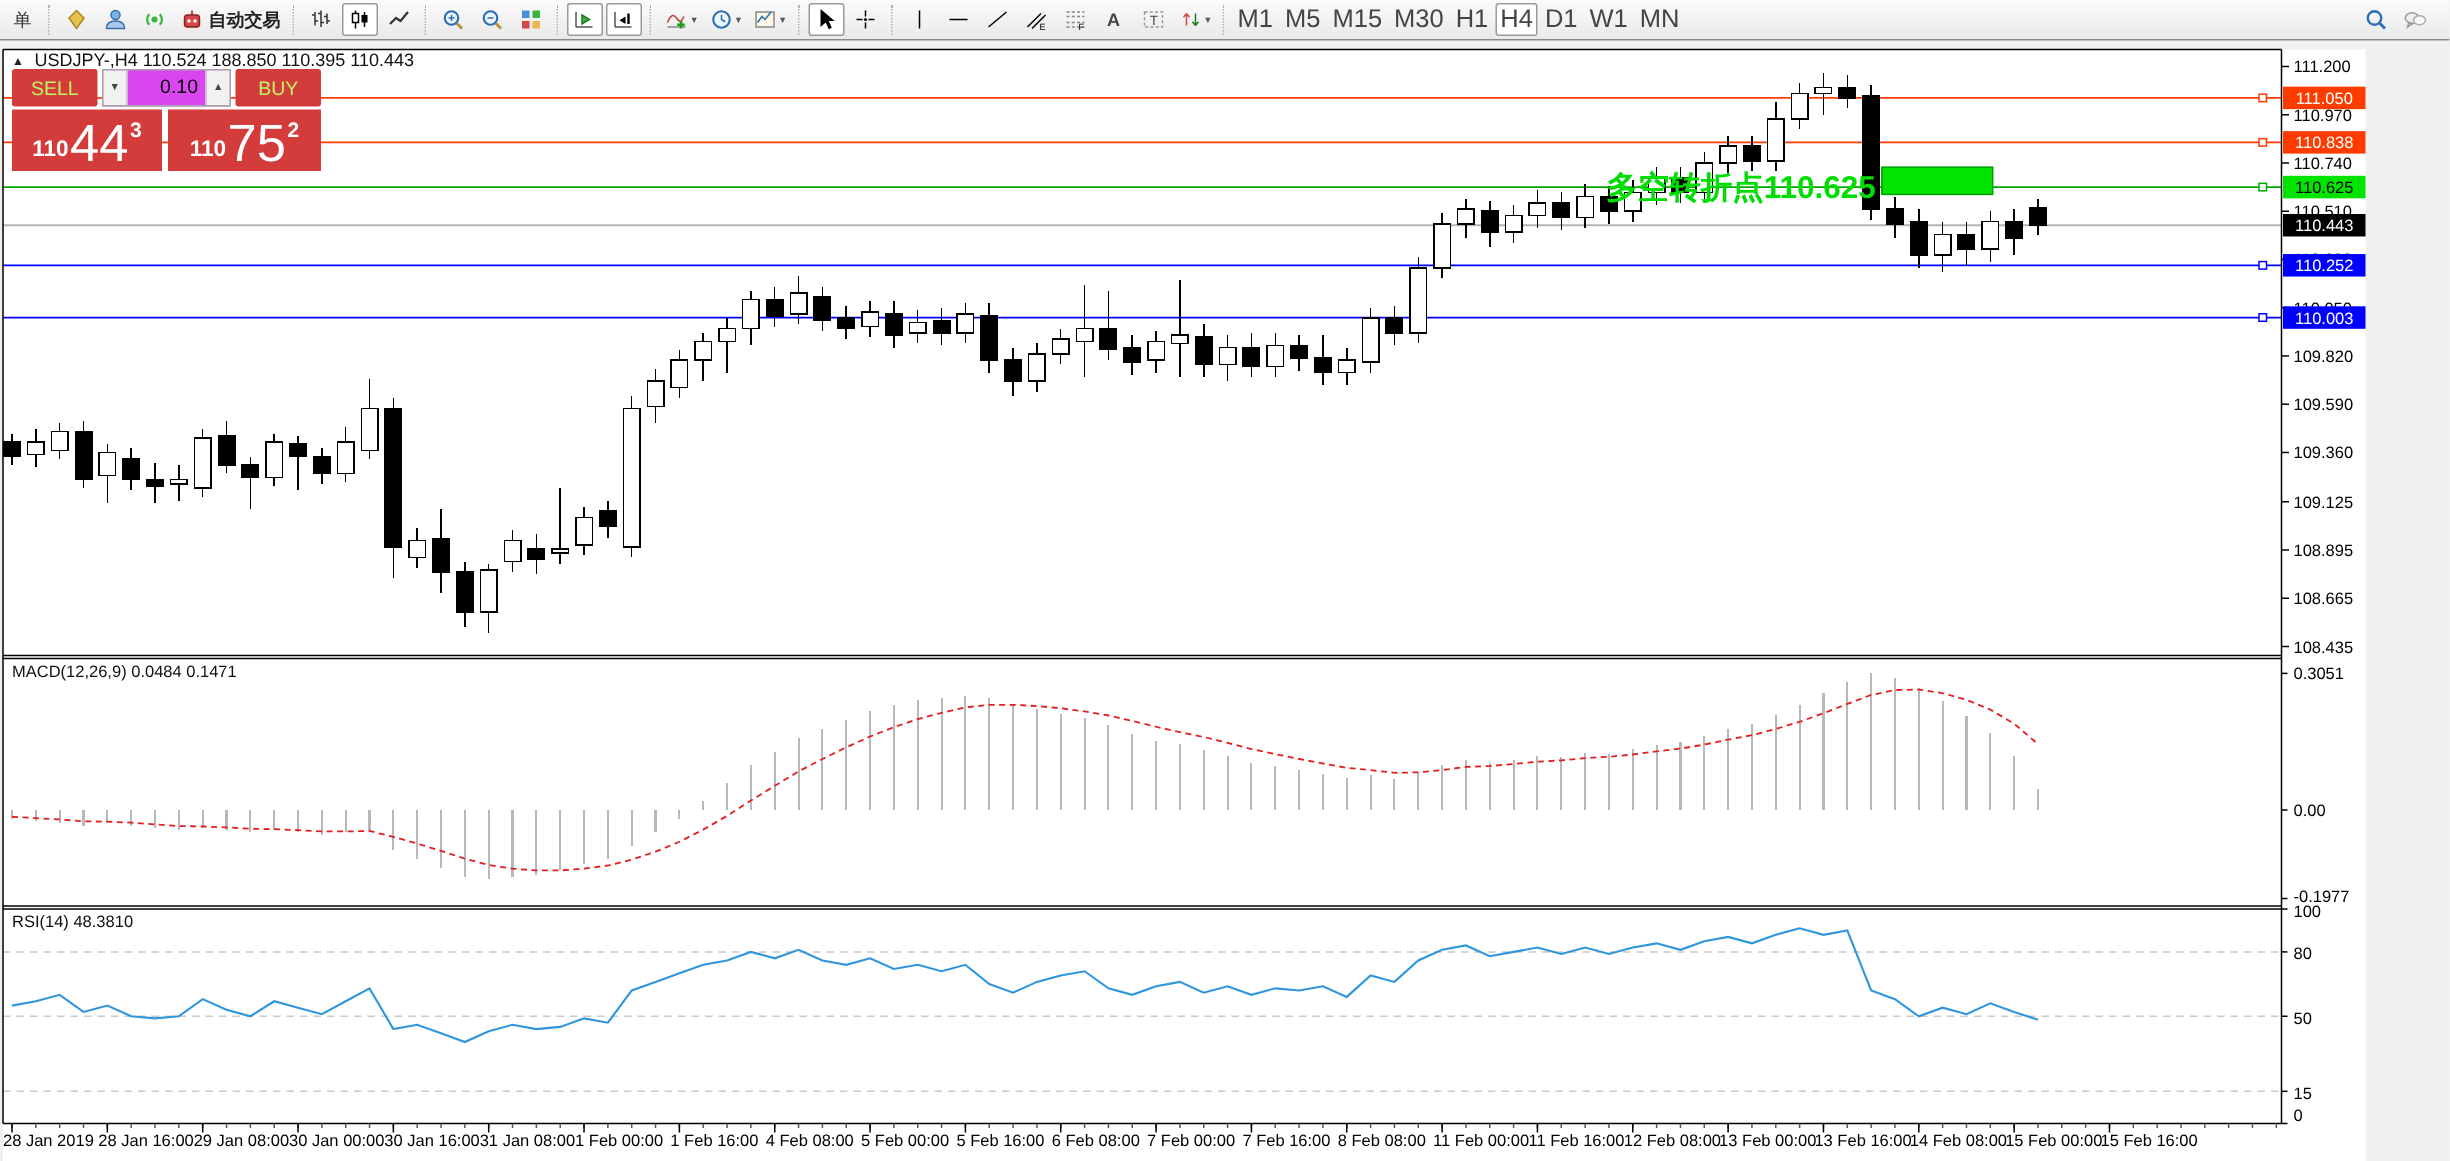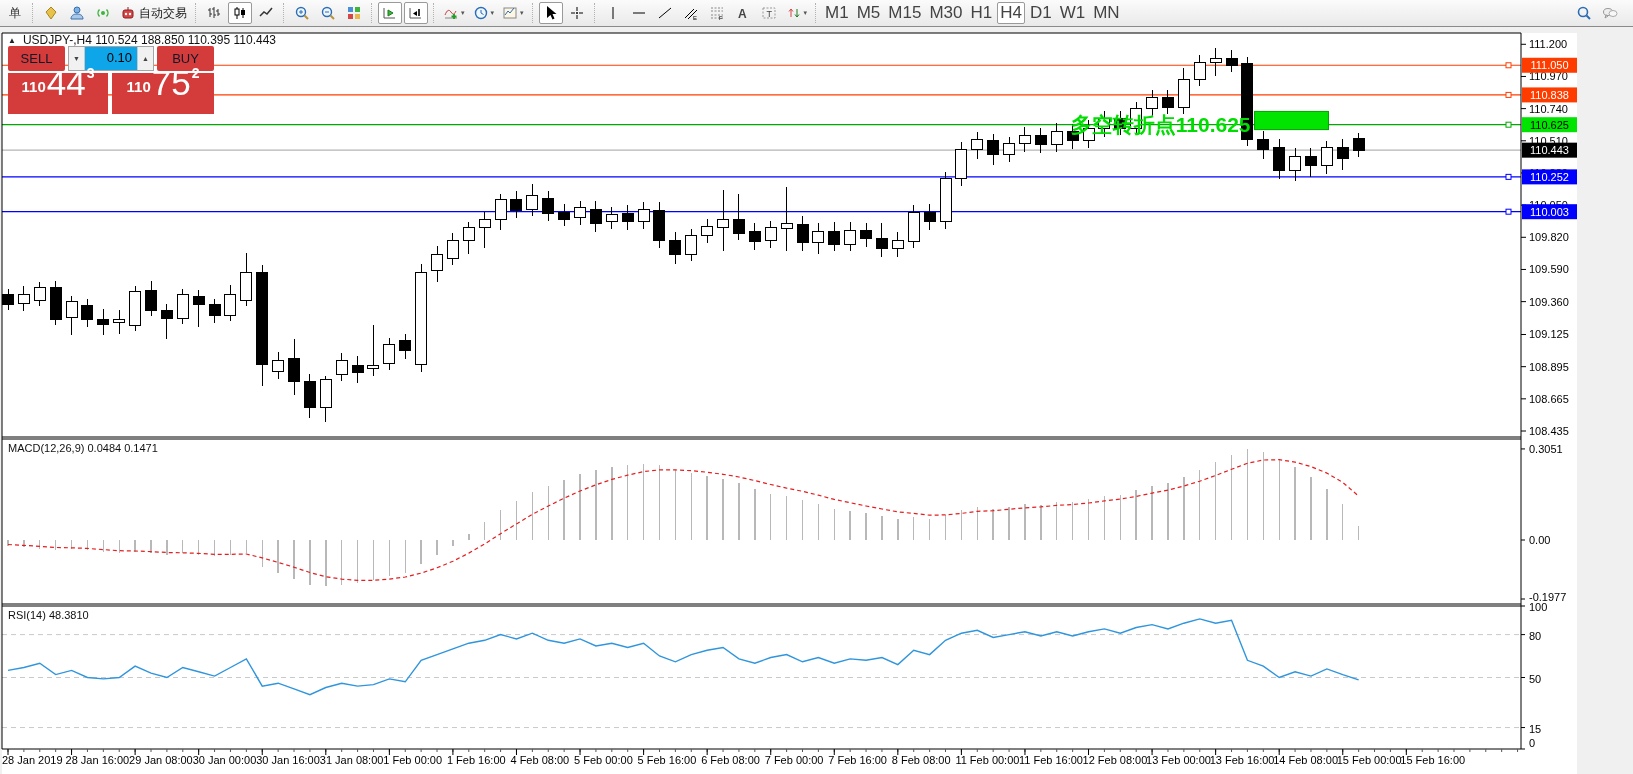--- a/index.html
+++ b/index.html
@@ -5,50 +5,50 @@
   html,body{margin:0;padding:0;width:1633px;height:774px;overflow:hidden;
     background:#f0f0f0;font-family:"Liberation Sans",sans-serif;}
   
   #toolbar{position:absolute;left:0;top:0;width:1633px;height:27px;
     background:linear-gradient(#fbfbfb,#e9e9e9);border-bottom:1px solid #8a8a8a;
     display:flex;align-items:center;padding-left:2px;box-sizing:border-box;}
   .tb-btn{height:22px;min-width:24px;display:flex;align-items:center;justify-content:center;
     border:1px solid transparent;border-radius:2px;margin:0 1px;color:#333;font-size:12px;
     padding:0 2px;box-sizing:border-box;cursor:default;}
   .tb-btn.active{background:#ffffff;border:1px solid #9a9a9a;}
-  .tb-btn .lbl{margin-left:3px;font-size:12px;color:#222;}
+  .tb-btn .lbl{margin-left:3px;font-size:12px;color:#222;font-weight:bold;}
   .tb-btn.tf{font-size:17px;color:#444;min-width:27px;}
   .tb-sep{width:1px;height:20px;border-left:1px dotted #b2b2b2;margin:0 4px;}
   .tb-caret{font-size:7px;color:#555;margin-left:2px;}
   #tb-right{margin-left:auto;display:flex;align-items:center;margin-right:10px;}
   
   #chart-wrap{position:absolute;left:0;top:28px;width:1633px;height:611px;}
   svg text{font-family:"Liberation Sans",sans-serif;}
   
   #symbol-bar{position:absolute;left:8px;top:33px;display:flex;align-items:center;
     font-size:12px;color:#111;z-index:6;}
   #symbol-bar .tri{font-size:8px;margin-right:7px;color:#222;}
   
   .pane-title{position:absolute;left:8px;font-size:11px;color:#111;z-index:6;}
   
   #trade-panel{position:absolute;left:8px;top:46px;width:206px;z-index:5;
     font-family:"Liberation Sans",sans-serif;}
   .tp-row1{display:flex;height:25px;}
-  .tp-btn{background:#d43c3c;color:#0f172a;font-size:13px;display:flex;align-items:center;
+  .tp-btn{background:#d43c3c;color:#bef264;font-size:13px;display:flex;align-items:center;
     justify-content:center;border-radius:2px;flex:0 0 57px;cursor:pointer;}
-  .vol-box{flex:1;display:flex;margin:0 3px;border:1px solid #a5a5a5;background:#0ea5e9;
+  .vol-box{flex:1;display:flex;margin:0 3px;border:1px solid #a5a5a5;background:#d946ef;
     box-sizing:border-box;}
   .vol-btn{width:15px;display:flex;align-items:center;justify-content:center;font-size:7px;
     color:#444;background:#f1f1f1;cursor:pointer;}
   .vol-btn.left{border-right:1px solid #c8c8c8;}
   .vol-btn.right{border-left:1px solid #c8c8c8;}
   .vol-value{flex:1;text-align:right;padding-right:5px;font-size:13px;line-height:22px;color:#000;}
   .tp-row2{display:flex;height:41px;margin-top:2px;}
   .price-block{background:#d43c3c;color:#fff;display:flex;align-items:flex-end;
-    justify-content:center;padding-bottom:16px;}
+    justify-content:center;padding-bottom:3px;}
   .price-block.sell{flex:0 0 100px;margin-right:4px;}
   .price-block.buy{flex:1;}
   .big-fig{font-size:15px;font-weight:bold;line-height:1;margin:0 1px 4px 0;}
   .pips{font-size:35px;font-weight:normal;line-height:0.85;}
   .pipette{font-size:14px;font-weight:bold;line-height:1;margin:0 0 18px 1px;}
 </style>
 </head>
 <body>
 
 <div id="toolbar">

